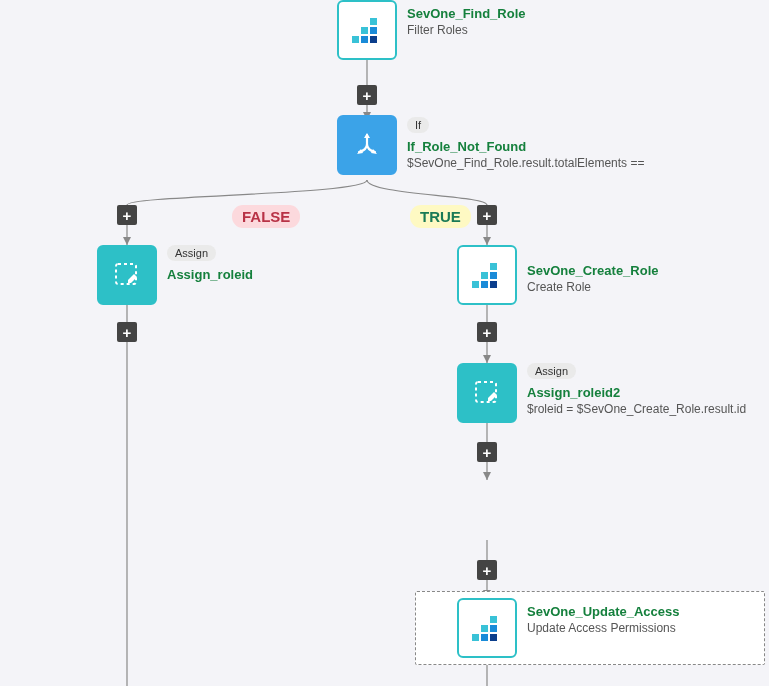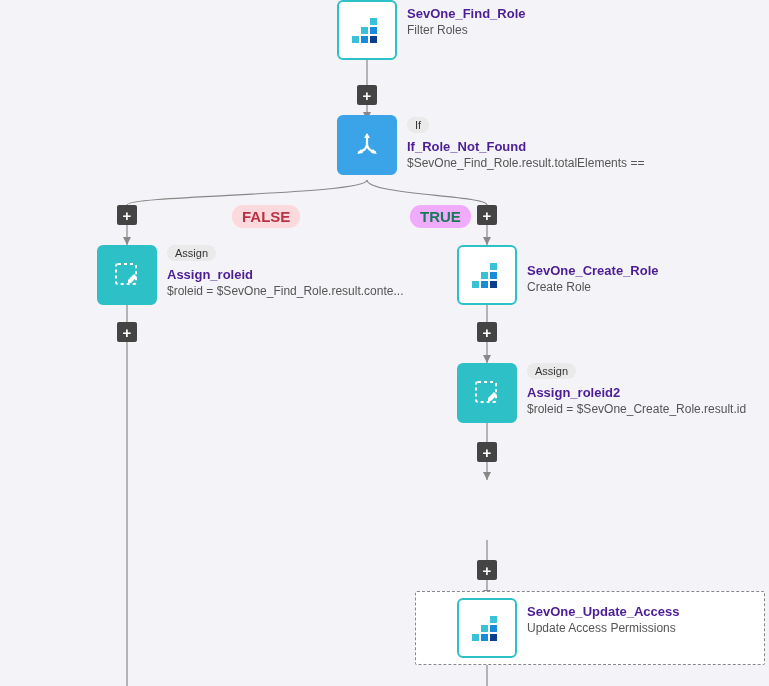--- a/index.html
+++ b/index.html
@@ -43,21 +43,21 @@
   }
   .node-text {
     display: flex;
     flex-direction: column;
     gap: 2px;
     padding-top: 6px;
   }
   .node-title {
     font-size: 13px;
     font-weight: 700;
-    color: #4c1d95;
+    color: #15803d;
     white-space: nowrap;
   }
   .node-sub {
     font-size: 12px;
     color: #555;
     white-space: nowrap;
   }
   .badge {
     display: inline-block;
     background: #eaeaea;
@@ -88,21 +88,21 @@
     font-size: 15px;
     font-weight: 600;
     padding: 3px 10px;
     border-radius: 11px;
   }
   .label-false {
     background: #fcd9dd;
     color: #b83246;
   }
   .label-true {
-    background: #f0abfc;
+    background: #fef9c3;
     color: #1a7a56;
   }
   .selected-box {
     position: absolute;
     border: 1px dashed #888;
     background: #fff;
     border-radius: 2px;
   }
   svg.connectors {
     position: absolute;
@@ -211,21 +211,20 @@
   <div class="node" style="left:97px; top:245px;">
     <div class="node-icon-box assign">
       <svg width="30" height="30" viewBox="0 0 30 30">
         <rect x="4" y="4" width="20" height="20" rx="2" fill="none" stroke="#fff" stroke-width="2" stroke-dasharray="3 3"></rect>
         <path d="M16 20 L22 14 L25 17 L19 23 L16 23 Z" fill="#fff"></path>
       </svg>
     </div>
     <div class="node-text" style="padding-top:0;">
       <div class="badge">Assign</div>
       <div class="node-title">Assign_roleid</div>
-      <div class="node-sub">$roleid = $SevOne_Find_Role.result.conte...</div>
     </div>
   </div>
 
   <div class="plus-btn" style="left:117px; top:322px;">+</div>
 
   <div class="node" style="left:457px; top:245px;align-items:center;">
     <div class="node-icon-box">
       <div class="sevone-icon">
         <span class="c-lt" style="left:0;bottom:0"></span>
         <span class="c-md" style="left:9px;bottom:0"></span>

